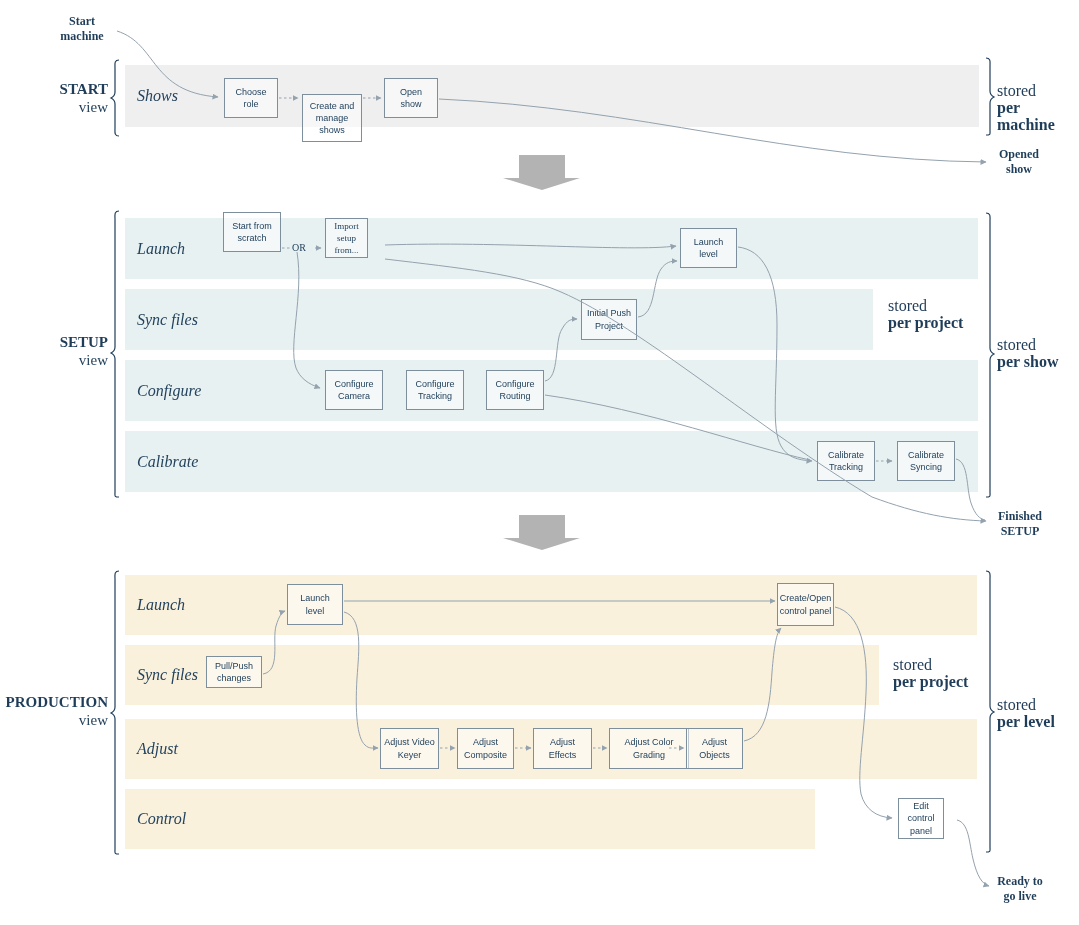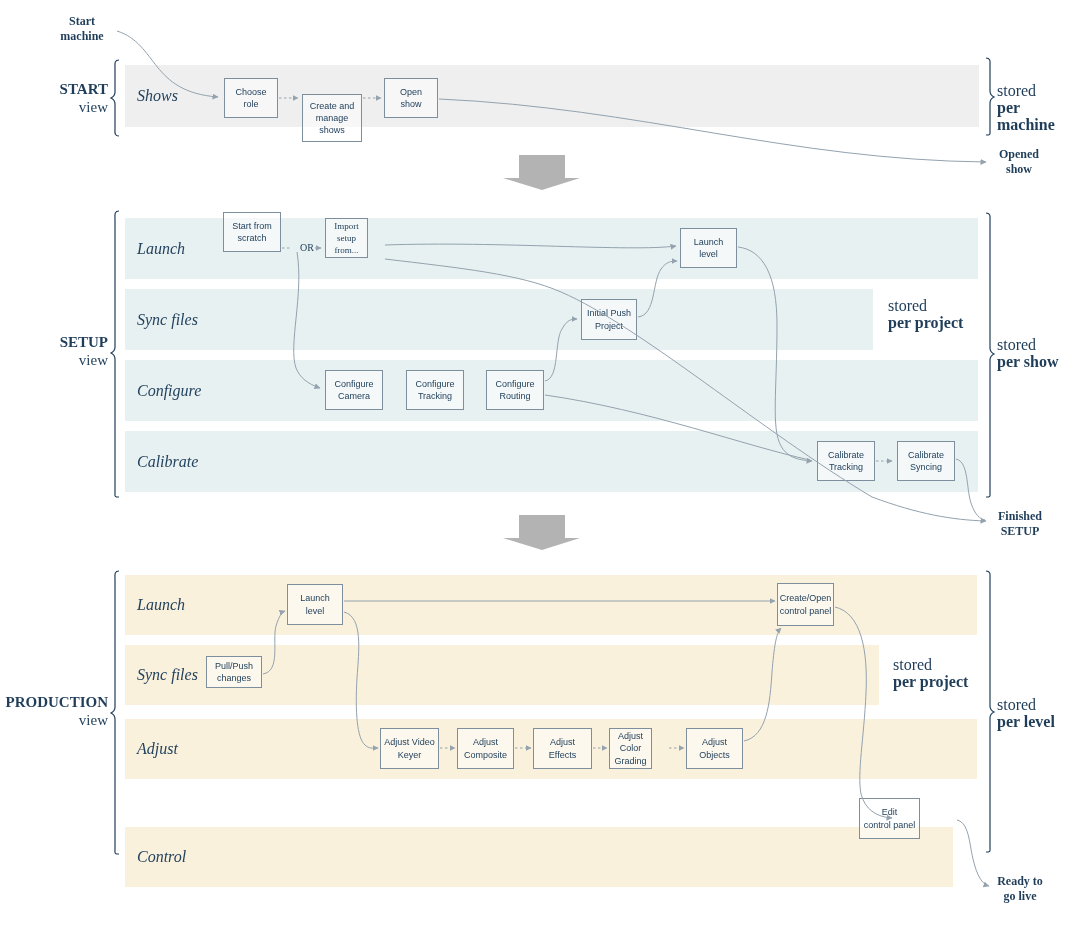--- a/index.html
+++ b/index.html
@@ -12,21 +12,21 @@
   .lane-label{position:absolute;left:12px;top:50%;transform:translateY(-50%);
     font-style:italic;font-size:16px;color:#24435e;}
   .box{position:absolute;border:1.5px solid #7d8e9c;background:rgba(255,255,255,0.5);
     display:flex;align-items:center;justify-content:center;text-align:center;
     font-size:9px;line-height:1.35;color:#24435e;white-space:pre-line;box-sizing:border-box;padding:1px;}
   .side-label{position:absolute;left:0;width:108px;text-align:right;font-size:15px;line-height:18px;}
   .side-label .big{font-weight:bold;}
   .note{position:absolute;font-size:12px;font-weight:bold;line-height:15px;white-space:pre-line;text-align:center;}
   .stored{position:absolute;font-size:16px;line-height:17px;}
   .stored .scope{font-weight:bold;}
-  .or-label{position:absolute;font-size:10px;color:#24435e;text-align:right;}
+  .or-label{position:absolute;font-size:10px;color:#24435e;text-align:left;}
   svg.overlay{position:absolute;left:0;top:0;z-index:5;pointer-events:none;}
   .lane,.box{z-index:2;}
   .lane-label,.side-label,.note,.stored,.or-label{z-index:6;font-family:Liberation Serif, serif;}
   .big-arrow{position:absolute;z-index:1;}
 </style>
 </head>
 <body>
 
 <div id="canvas">
 
@@ -113,21 +113,21 @@
 
   <div class="lane cream" style="left:125px;top:575px;width:852px;height:60px;">
     <span class="lane-label">Launch</span>
   </div>
   <div class="lane cream" style="left:125px;top:645px;width:754px;height:60px;">
     <span class="lane-label">Sync files</span>
   </div>
   <div class="lane cream" style="left:125px;top:719px;width:852px;height:60px;">
     <span class="lane-label">Adjust</span>
   </div>
-  <div class="lane cream" style="left:125px;top:827px;width:828px;height:60px;">
+  <div class="lane cream" style="left:125px;top:789px;width:690px;height:60px;">
     <span class="lane-label">Control</span>
   </div>
   <div class="side-label" style="top:693px;">
     <div class="big">PRODUCTION</div>
     <div>view</div>
   </div>
   <div class="stored" style="left:893px;top:656px;">
     <div>stored</div>
     <div class="scope">per project</div>
   </div>
@@ -141,27 +141,27 @@
   <div class="box" style="left:287px;top:584px;width:56px;height:41px;">Launch
 level</div>
   <div class="box" style="left:206px;top:656px;width:56px;height:32px;">Pull/Push
 changes</div>
   <div class="box" style="left:380px;top:728px;width:59px;height:41px;">Adjust Video
 Keyer</div>
   <div class="box" style="left:457px;top:728px;width:57px;height:41px;">Adjust
 Composite</div>
   <div class="box" style="left:533px;top:728px;width:59px;height:41px;">Adjust
 Effects</div>
-  <div class="box" style="left:609px;top:728px;width:43px;height:41px;">Adjust Color
+  <div class="box" style="left:609px;top:728px;width:80px;height:41px;">Adjust Color
 Grading</div>
   <div class="box" style="left:686px;top:728px;width:57px;height:41px;">Adjust
 Objects</div>
   <div class="box" style="left:777px;top:583px;width:57px;height:43px;">Create/Open
 control panel</div>
-  <div class="box" style="left:859px;top:798px;width:61px;height:41px;">Edit
+  <div class="box" style="left:898px;top:798px;width:46px;height:41px;">Edit
 control panel</div>
 
   <svg class="overlay" width="1079" height="925" viewBox="0 0 1079 925">
     <defs>
       <marker id="ah" markerWidth="7" markerHeight="7" refX="5.5" refY="3" orient="auto">
         <path d="M0,0 L6,3 L0,6 Z" fill="#93a2ae"></path>
       </marker>
     </defs>
     <g fill="none" stroke="#93a2ae" stroke-width="1">
 

